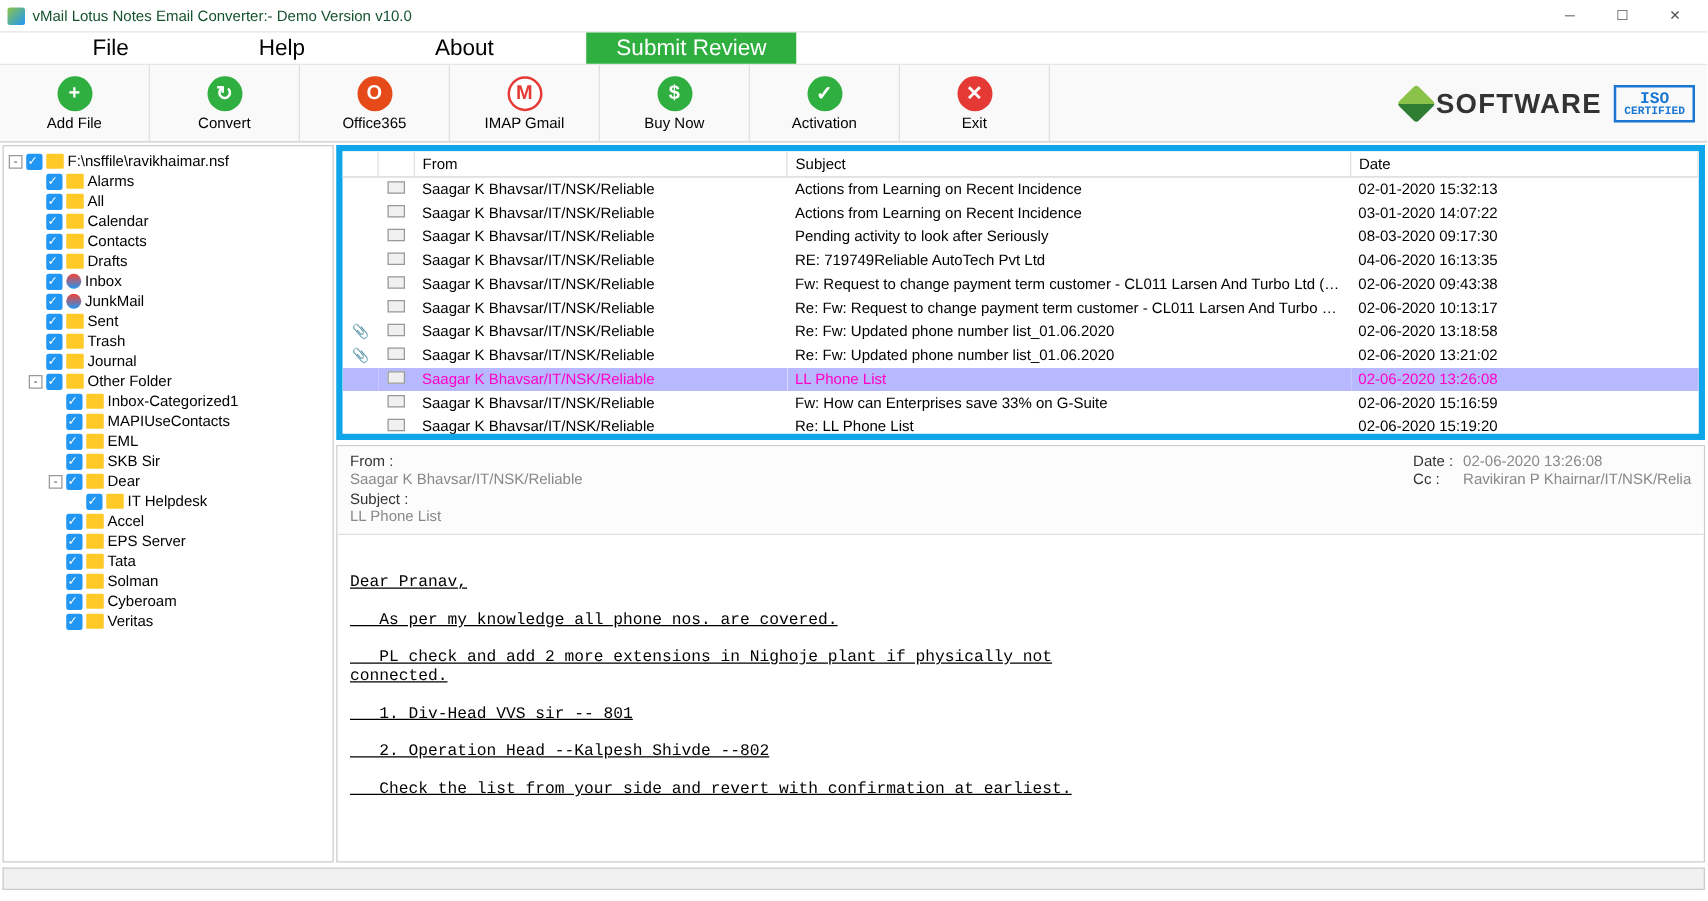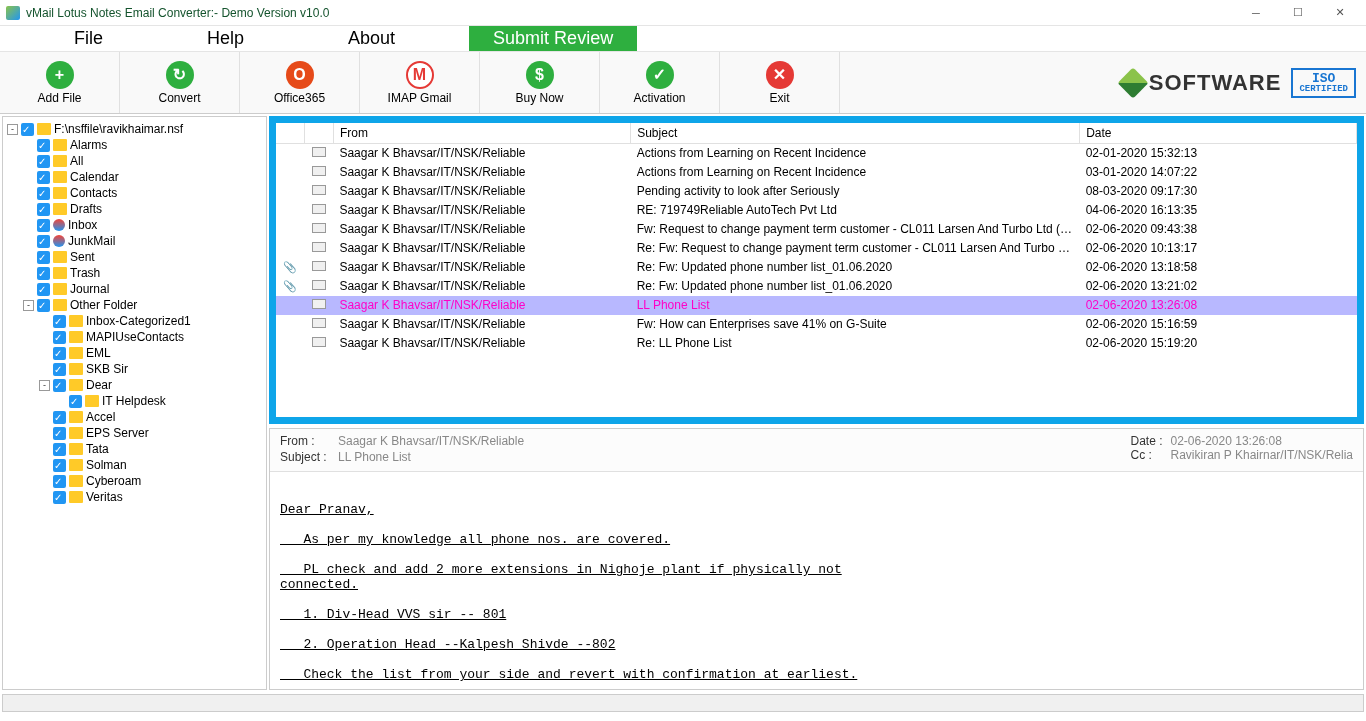--- a/index.html
+++ b/index.html
@@ -41,32 +41,32 @@
 .tree .chk { width: 13px; height: 13px; background: #2196f3; border-radius: 2px; position: relative; }
 .tree .chk::after { content: '✓'; color: #fff; font-size: 10px; position: absolute; left: 1px; top: -1px; }
 .tree .ficon { width: 14px; height: 12px; background: #ffca28; border-radius: 1px; }
 .tree .ficon.special { background: linear-gradient(#f44336,#2196f3); border-radius:50%; width:12px; height:12px;}
 .tree .label { font-size: 12px; }
 
 
 .right { flex: 1; display: flex; flex-direction: column; margin: 2px 2px 2px 0; }
 
 
-.list { border: 7px solid #0ea5e9; height: 308px; overflow: hidden; position: relative; }
+.list { border: 5px solid #0ea5e9; height: 236px; overflow: hidden; position: relative; }
 .list table { width: 100%; border-collapse: collapse; table-layout: fixed; }
 .list th { text-align: left; padding: 3px 6px; font-weight: 400; font-size: 12px; background: #fff; border-bottom: 1px solid #e0e0e0; border-right: 1px solid #e0e0e0; height: 20px;}
 .list td { padding: 2px 6px; font-size: 12px; white-space: nowrap; overflow: hidden; text-overflow: ellipsis; height: 19px; }
 .list tr.selected td { background: #b8b8ff; color: #ff00c8; }
 .list .mail-icon { width: 14px; height: 10px; border: 1px solid #999; background: #f0f0f0; display: inline-block; position: relative; }
 .list .attach { font-size: 11px; color: #666; }
 
 
 .preview { flex: 1; border: 1px solid #ccc; margin-top: 4px; display: flex; flex-direction: column; overflow: hidden; }
 .preview .hdr { padding: 5px 10px; border-bottom: 1px solid #e0e0e0; background: #fcfcfc; font-size: 12px; color: #444; position:relative;}
-.preview .hdr .row { display: flex; margin-bottom: 2px; }
+.preview .hdr .row { display: flex; margin-bottom: 2px; flex-direction: column; }
 .preview .hdr .lab { width: 58px; color: #333; }
 .preview .hdr .val { color: #888; }
 .preview .hdr .meta-right { position:absolute; right:10px; top:5px; text-align:left;}
 .preview .body { flex: 1; padding: 30px 10px 10px 10px; font-family: "Courier New", monospace; font-size: 13px; white-space: pre; overflow: hidden; text-decoration: underline; }
 
 
 .bottom-scroll { height: 18px; background: #f0f0f0; margin: 2px; border: 1px solid #ccc; }
 
 .col-attach{width:28px}
 .col-icon{width:28px}
@@ -421,21 +421,21 @@
               <td style="text-align:center"></td>
               <td style="text-align:center"><span class="mail-icon"></span></td>
               <td>Saagar K Bhavsar/IT/NSK/Reliable</td>
               <td>LL Phone List</td>
               <td>02-06-2020 13:26:08</td>
             </tr>
             <tr>
               <td style="text-align:center"></td>
               <td style="text-align:center"><span class="mail-icon"></span></td>
               <td>Saagar K Bhavsar/IT/NSK/Reliable</td>
-              <td>Fw: How can Enterprises save 41% on G-Suite</td>
+              <td>Fw: How can Enterprises save 33% on G-Suite</td>
               <td>02-06-2020 15:16:59</td>
             </tr>
             <tr>
               <td style="text-align:center"></td>
               <td style="text-align:center"><span class="mail-icon"></span></td>
               <td>Saagar K Bhavsar/IT/NSK/Reliable</td>
               <td>Re: LL Phone List</td>
               <td>02-06-2020 15:19:20</td>
             </tr>
           </tbody>

